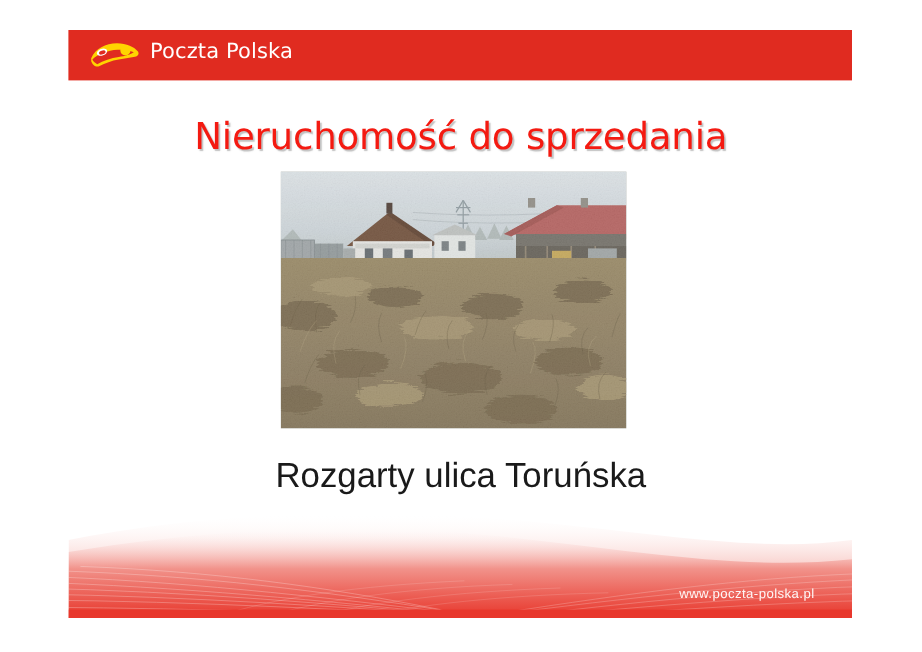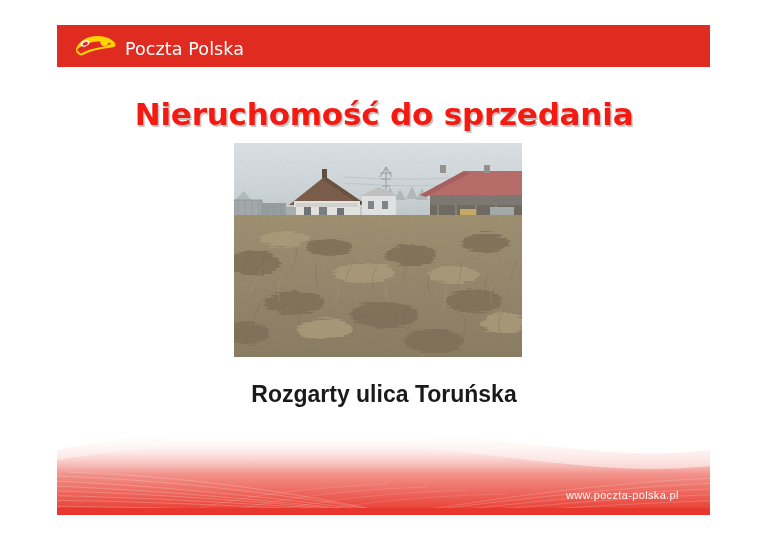--- a/index.html
+++ b/index.html
@@ -31,21 +31,21 @@
     top: 25px;
     width: 653px;
     height: 42px;
     background: #e02b20;
     display: flex;
     align-items: center;
     overflow: hidden;
   }
   .logo-group {
     display: flex;
-    align-items: flex-end;
+    align-items: flex-start;
     margin-left: 16px;
   }
   .logo-mark {
     width: 44px;
     height: 26px;
     display: block;
     flex: none;
   }
   .logo-wordmark {
     color: #ffffff;
@@ -59,21 +59,21 @@
 
   
   .slide-title {
     position: absolute;
     left: 0;
     top: 96px;
     width: 768px;
     text-align: center;
     color: #f41a11;
     font-size: 31px;
-    font-weight: bold;
+    font-weight: normal;
     letter-spacing: -0.2px;
     font-family: "DejaVu Sans", sans-serif;
     text-shadow: 1.5px 1.5px 1px rgba(140,140,140,0.55);
     white-space: nowrap;
   }
 
   
   .photo-frame {
     position: absolute;
     left: 234px;
@@ -86,22 +86,22 @@
   .photo-svg { display: block; width: 288px; height: 214px; }
 
   
   .caption {
     position: absolute;
     left: 0;
     top: 381px;
     width: 768px;
     text-align: center;
     color: #1a1a1a;
-    font-size: 23px;
-    font-weight: 700;
+    font-size: 29px;
+    font-weight: 400;
     font-family: "Liberation Sans", sans-serif;
     white-space: nowrap;
   }
 
   
   .footer-wave {
     position: absolute;
     left: 57px;
     top: 420px;
     width: 653px;

